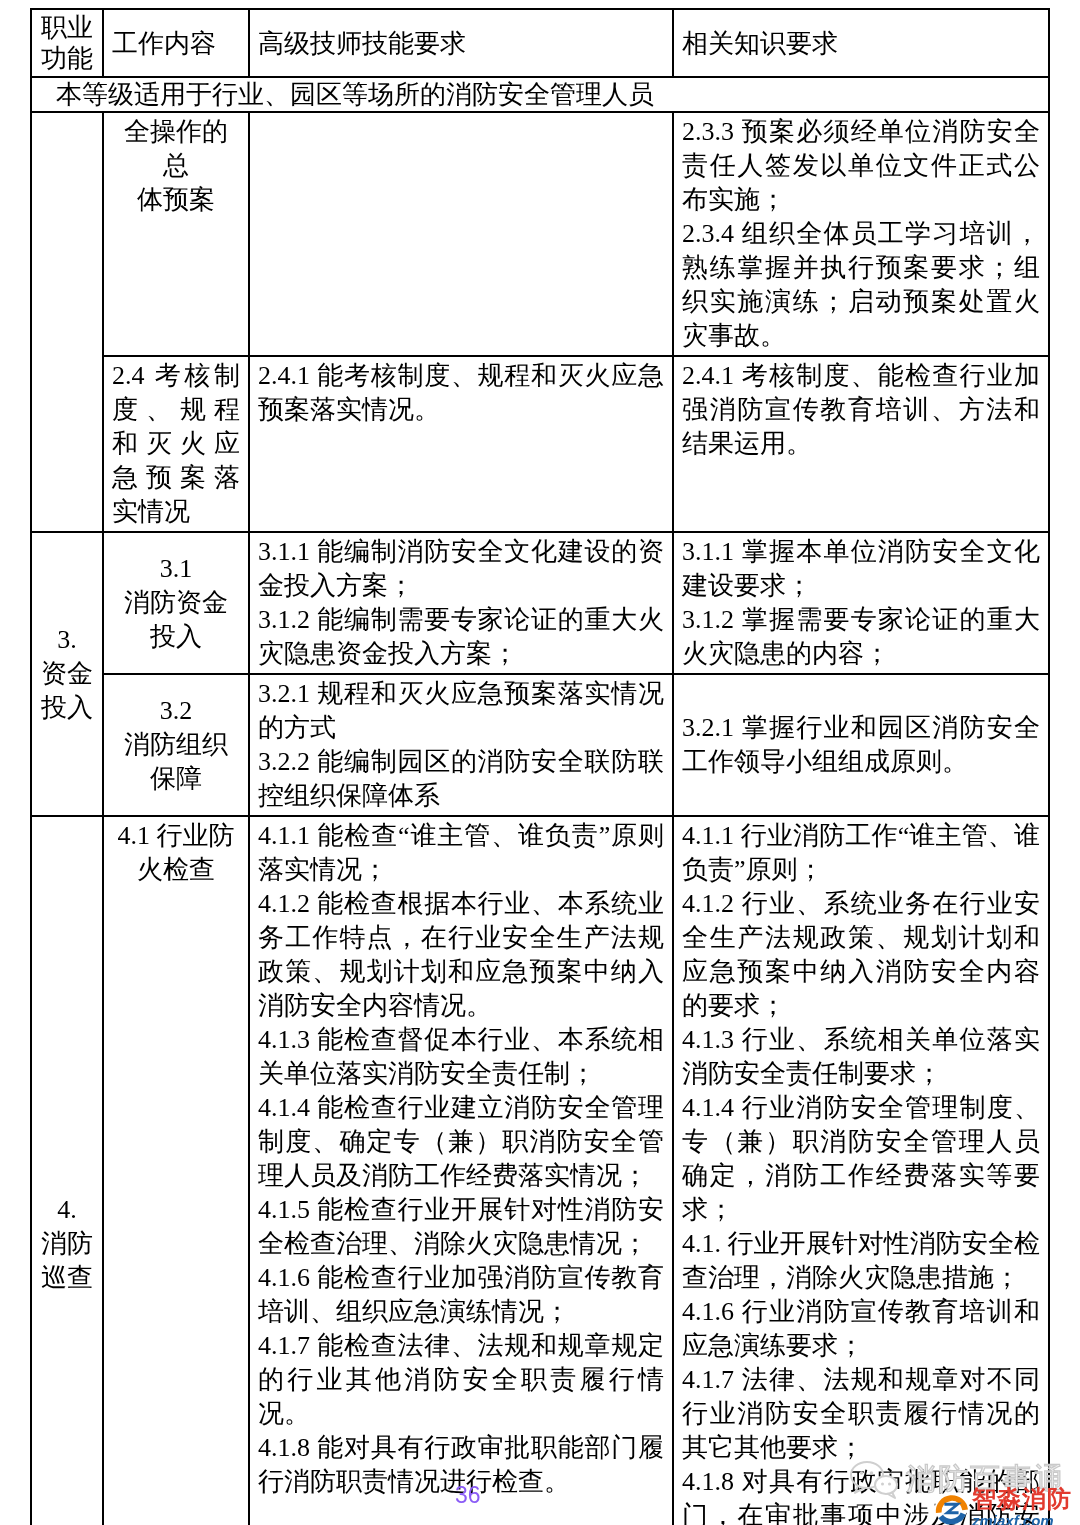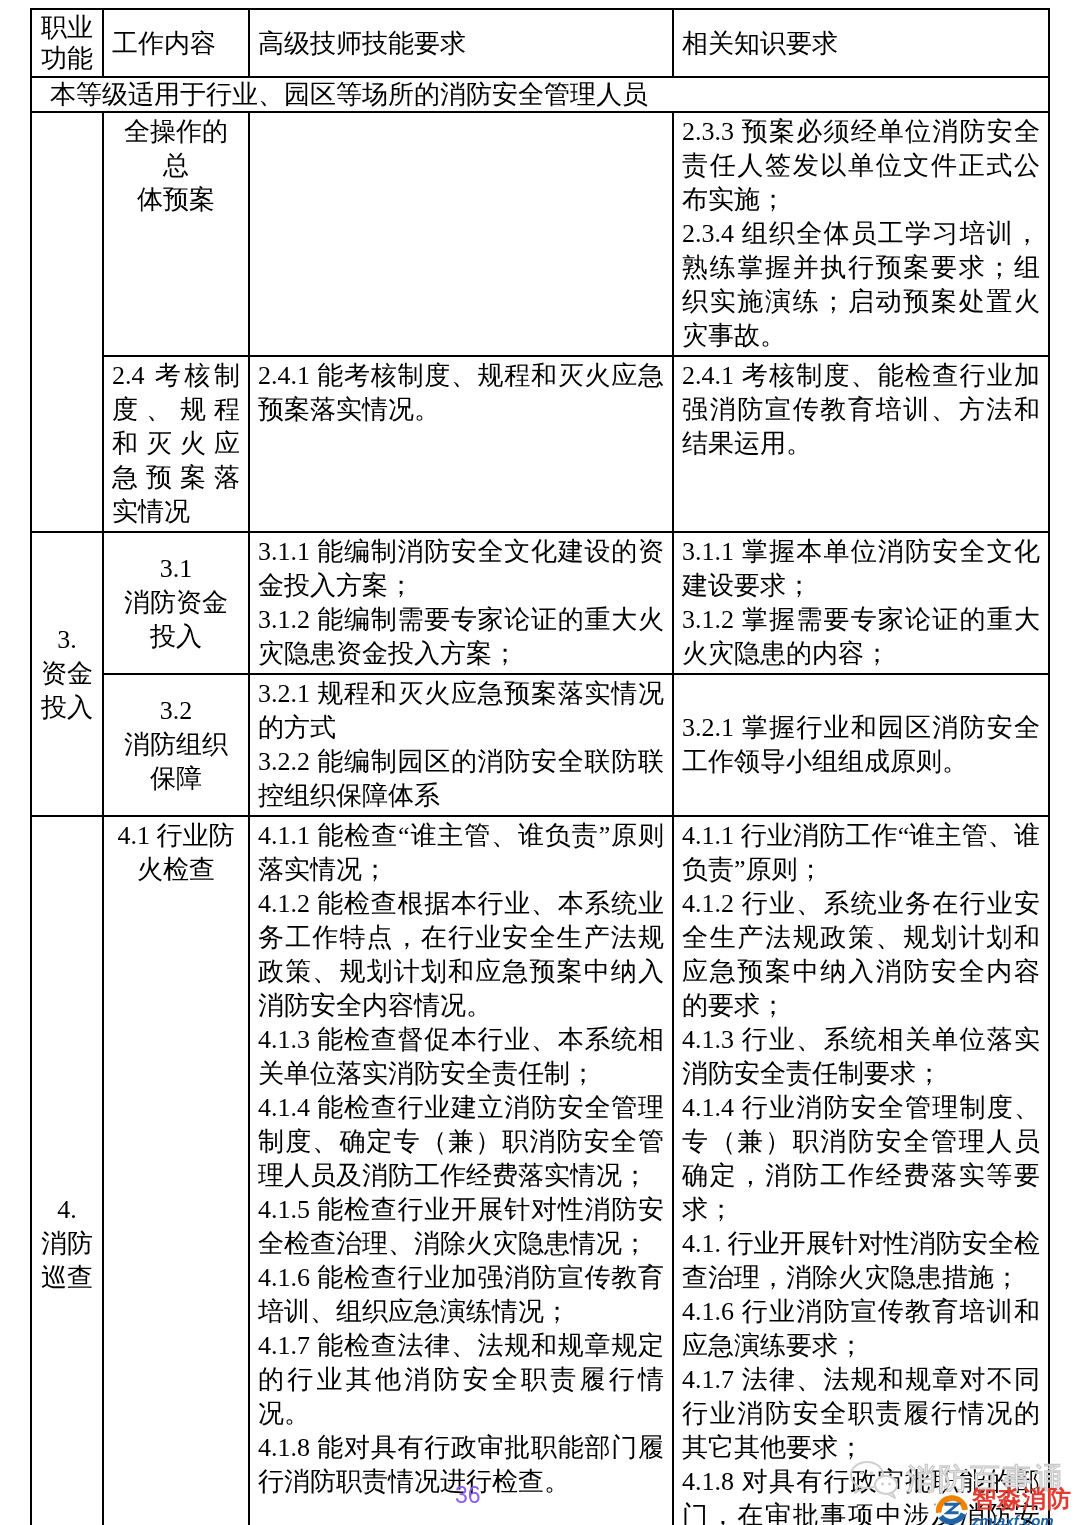--- a/index.html
+++ b/index.html
@@ -21,21 +21,21 @@
   }
   .doc-table th{vertical-align:middle;text-align:left;white-space:normal;line-height:31px;}
   th.col-fn{text-align:center;padding:2px 4px;}
   tr.r-head{height:67px;}
   tr.r-banner{height:35px;}
   tr.r-a{height:193px;}
   tr.r-24{height:132px;}
   tr.r-31{height:133px;}
   tr.r-32{height:128px;}
   tr.r-41{height:772px;}
-  td.banner-cell{text-align:left;padding:1px 18px;line-height:31px;vertical-align:middle;}
+  td.banner-cell{text-align:left;padding:1px 24px;line-height:31px;vertical-align:middle;}
   td.sec{ text-align:center;vertical-align:middle;padding:2px 4px;}
   td.work{ text-align:center;border-radius:20px;}
   td.work-just{text-align:justify;}
   td.v-mid{vertical-align:middle;}
   .page-num{
     position:absolute;left:455px;top:1482px;width:60px;
     font-size:23px;color:#8b5cf6;font-family:"Liberation Sans","DejaVu Sans",sans-serif;
   }
   .wm{
     position:absolute;right:14px;top:1458px;

